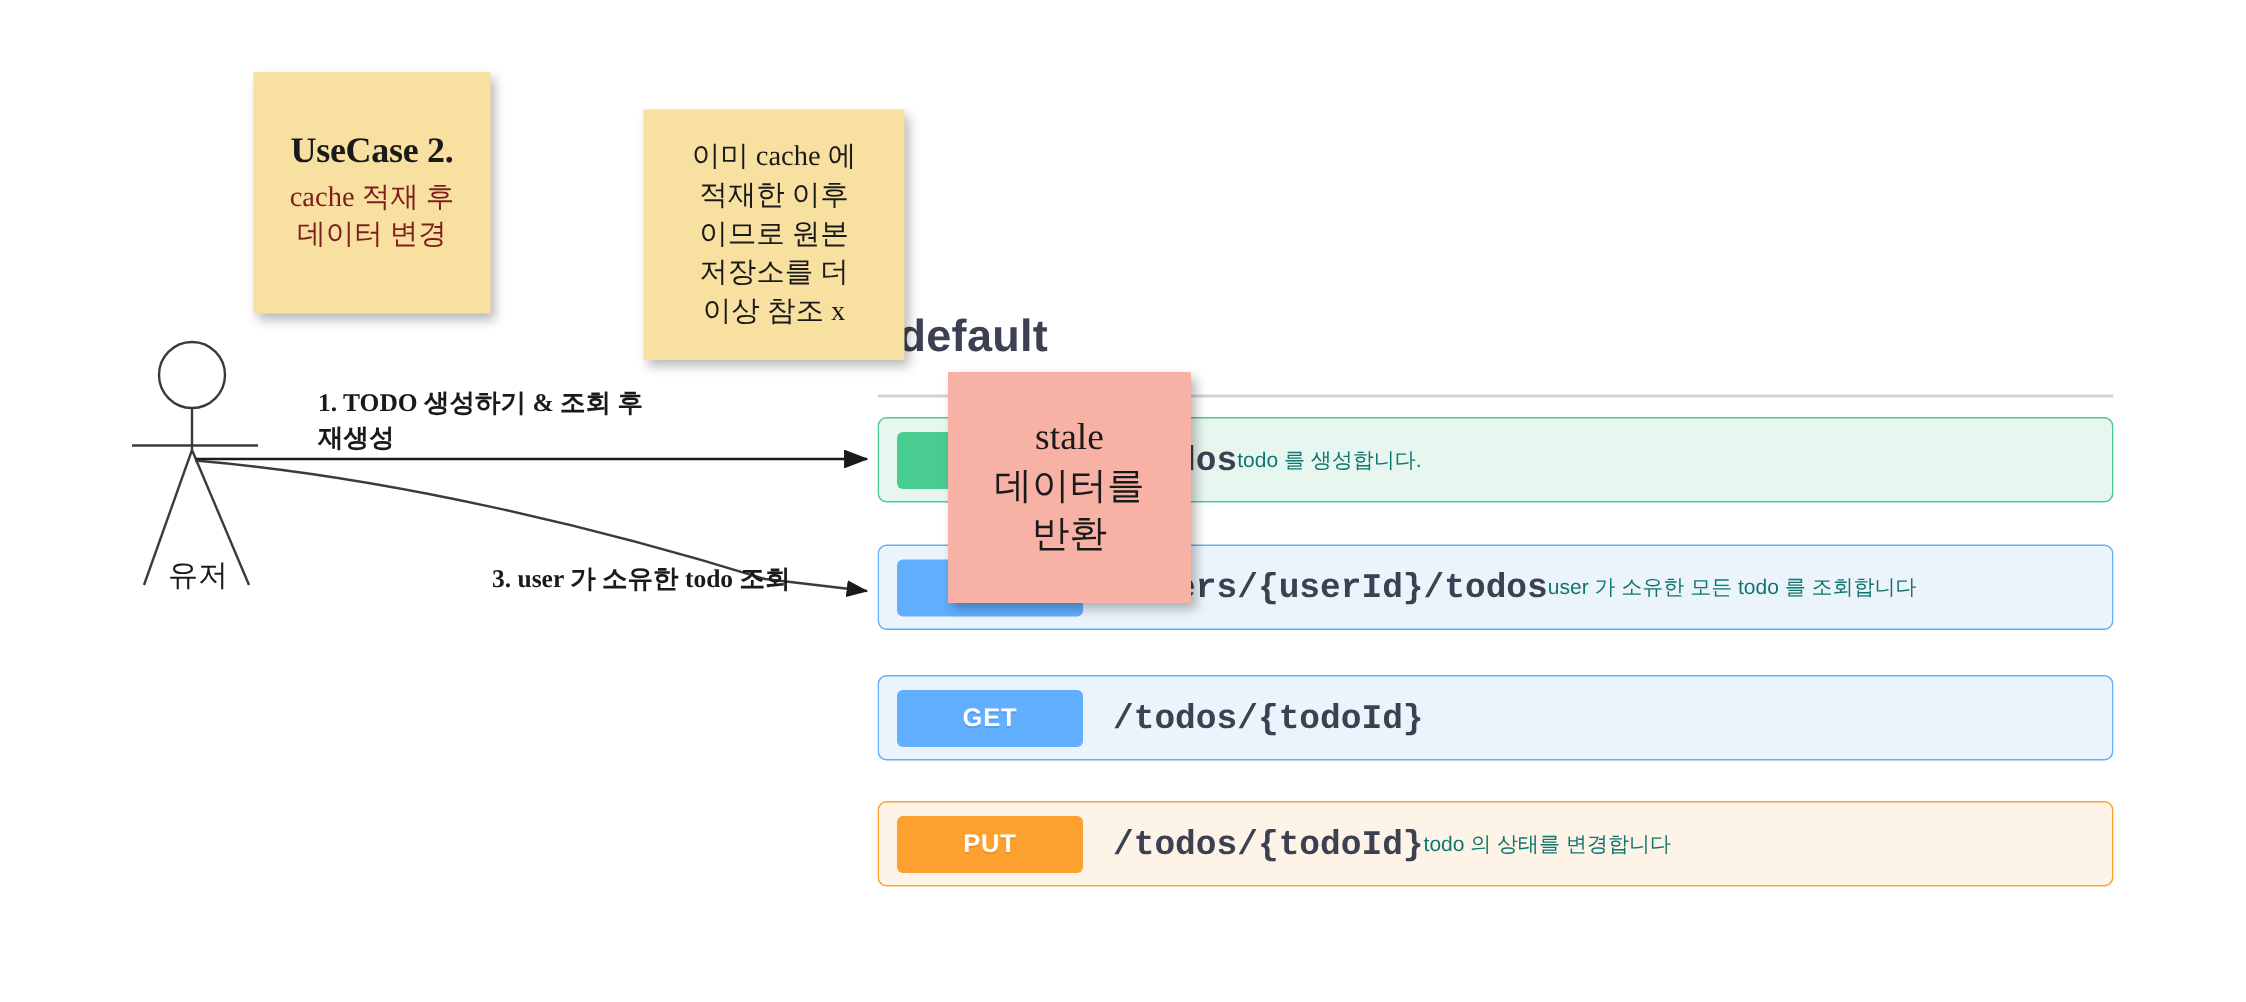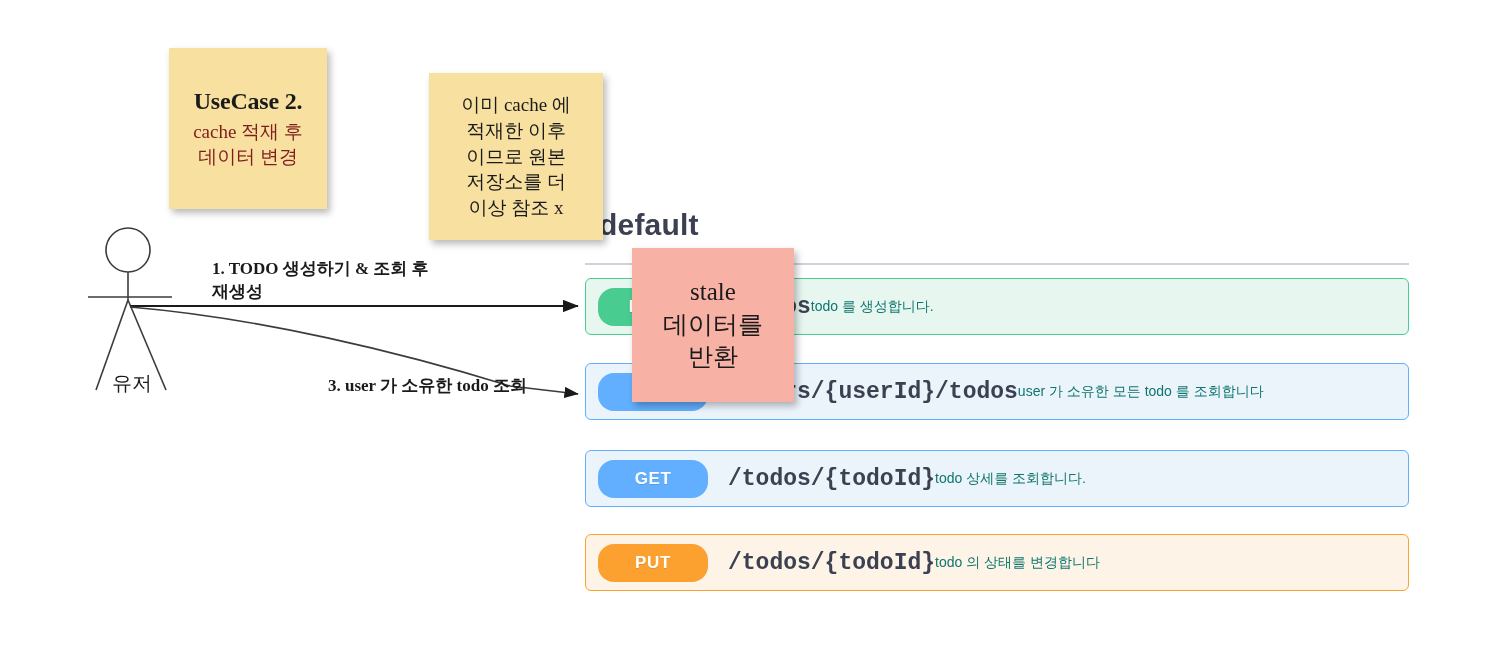--- a/index.html
+++ b/index.html
@@ -22,21 +22,21 @@
     position:absolute;left:0px;width:824px;height:57px;
     border-radius:6px;box-sizing:border-box;
     display:flex;align-items:center;
   }
   .op-row.post   {top:78px; background:#e8f6f0;border:1px solid #49cc90;}
   .op-row.get-a  {top:163px;background:#ebf3fb;border:1px solid #61affe;}
   .op-row.get-b  {top:250px;background:#ebf3fb;border:1px solid #61affe;}
   .op-row.put    {top:334px;background:#fdf3e7;border:1px solid #fca130;}
 
   .op-badge{
-    flex:0 0 auto;width:110px;height:38px;margin-left:12px;border-radius:16px;
+    flex:0 0 auto;width:124px;height:38px;margin-left:12px;border-radius:4px;
     display:flex;align-items:center;justify-content:center;
     color:#ffffff;font-size:17px;font-weight:700;letter-spacing:.6px;
     font-family:"Liberation Sans",sans-serif;
     text-shadow:0 1px 0 rgba(0,0,0,.10);
   }
   .op-badge.post  {background:#49cc90;}
   .op-badge.get   {background:#61affe;}
   .op-badge.put   {background:#fca130;}
 
   .op-path{
@@ -114,21 +114,20 @@
 
   <div class="op-row get-a">
     <div class="op-badge get">GET</div>
     <div class="op-path">/users/{userId}/todos</div>
     <div class="op-desc">user 가 소유한 모든 todo 를 조회합니다</div>
   </div>
 
   <div class="op-row get-b">
     <div class="op-badge get">GET</div>
     <div class="op-path">/todos/{todoId}</div>
-    <div class="op-desc">todo 상세를 조회합니다.</div>
   </div>
 
   <div class="op-row put">
     <div class="op-badge put">PUT</div>
     <div class="op-path">/todos/{todoId}</div>
     <div class="op-desc">todo 의 상태를 변경합니다</div>
   </div>
 </div>
 
 <svg id="actor-layer" viewBox="0 0 1497 668" xmlns="http://www.w3.org/2000/svg">

